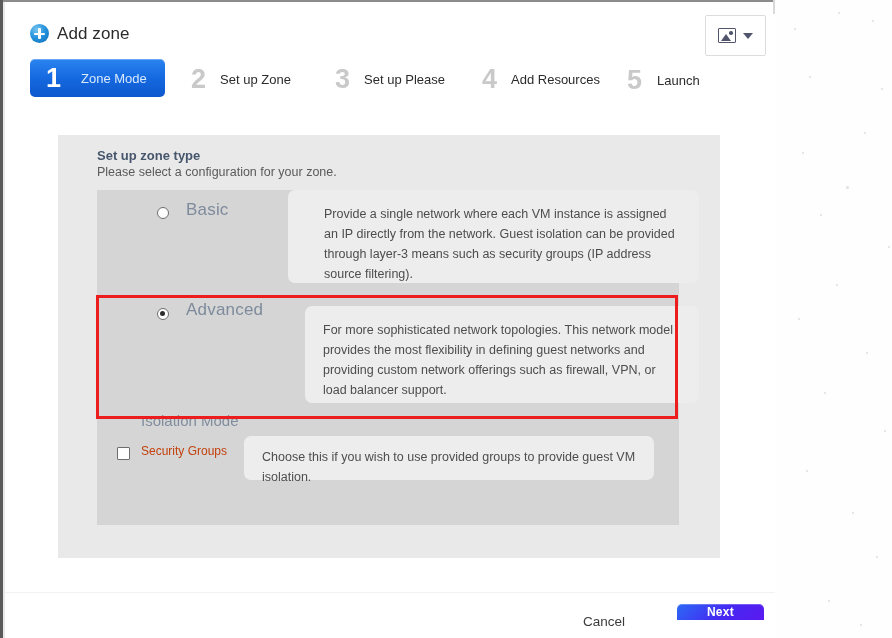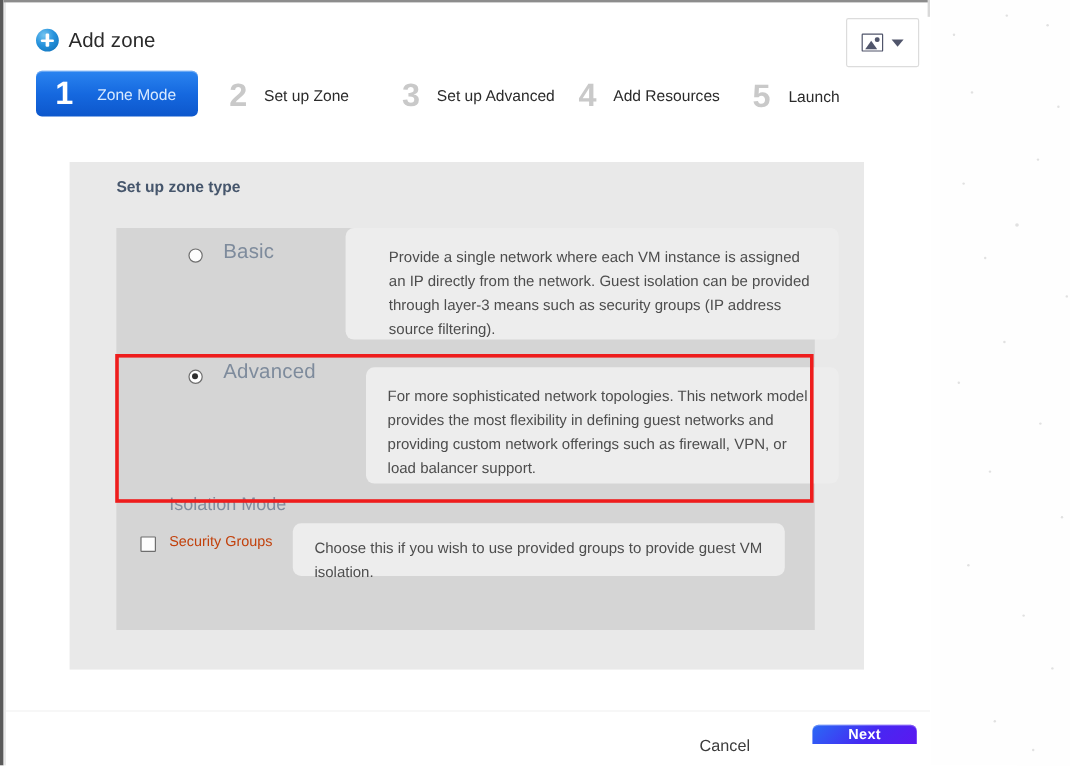--- a/index.html
+++ b/index.html
@@ -378,34 +378,35 @@
     <div class="step step-1 active">
       <span class="num">1</span>
       <span class="lbl">Zone Mode</span>
     </div>
     <div class="step step-2">
       <span class="num">2</span>
       <span class="lbl">Set up Zone</span>
     </div>
     <div class="step step-3">
       <span class="num">3</span>
-      <span class="lbl">Set up Advanced</span>
+      <span class="lbl">Set up Please</span>
     </div>
     <div class="step step-4">
       <span class="num">4</span>
       <span class="lbl">Add Resources</span>
     </div>
     <div class="step step-5">
       <span class="num">5</span>
       <span class="lbl">Launch</span>
     </div>
   </div>
 
   <div class="content-panel">
     <div class="sec-title">Set up zone type</div>
+    <div class="sec-sub">Please select a configuration for your zone.</div>
 
     <div class="options-group">
 
       <div class="option-row row-basic">
         <span class="radio radio-basic"></span>
         <span class="opt-label label-basic">Basic</span>
         <span class="desc-box desc-basic">Provide a single network where each VM instance is assigned an IP directly from the network. Guest isolation can be provided through layer-3 means such as security groups (IP address source filtering).</span>
       </div>
 
       <div class="option-row row-advanced">

